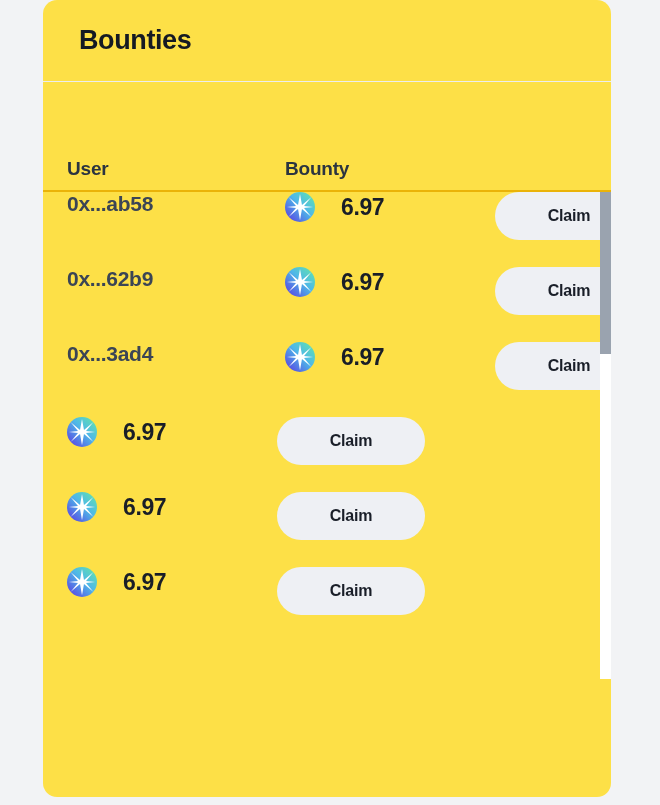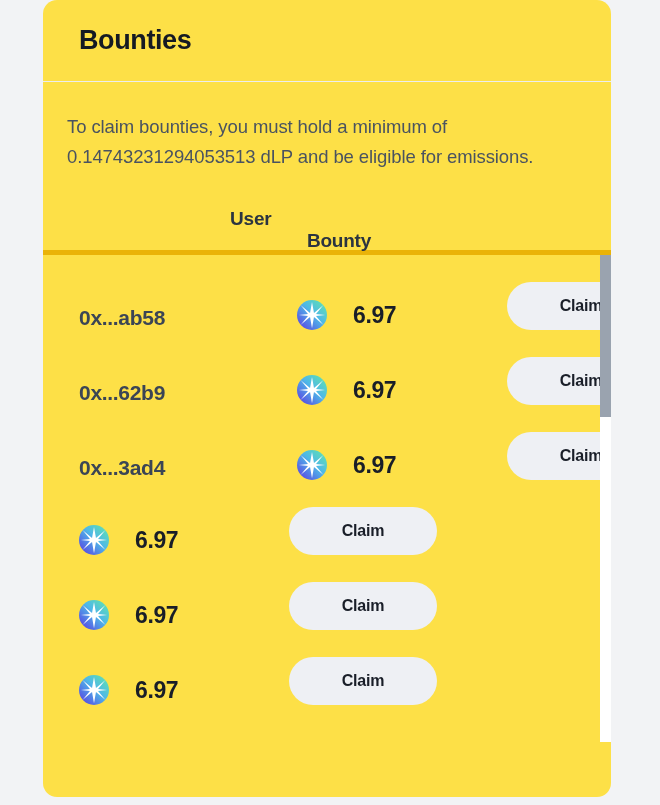--- a/index.html
+++ b/index.html
@@ -70,40 +70,39 @@
   
   .table-wrap {
     margin-top: 36px;
     position: relative;
   }
   .table-head {
     display: flex;
     align-items: center;
     padding: 0 0 0 24px;
     height: 42px;
-    border-bottom: 5px solid #eab308;
-    flex-direction: column;
+    border-bottom: 2px solid #eab308;
   }
   .th {
     font-size: 19px;
     font-weight: 700;
     color: #2b3440;
     letter-spacing: -0.2px;
   }
   .th-user { width: 218px; flex: none; }
   .th-bounty { flex: none; }
 
   .table-body {
     position: relative;
   }
   .row {
     display: flex;
-    align-items: flex-end;
+    align-items: flex-start;
     height: 75px;
-    padding: 0 0 0 36px;
+    padding: 0 0 0 24px;
   }
   .cell-user {
     width: 218px;
     flex: none;
     font-size: 21px;
     font-weight: 700;
     color: #3b4555;
     letter-spacing: -0.3px;
   }
   .cell-bounty {
@@ -165,24 +164,20 @@
 </head>
 <body>
 
 <div class="card">
 
   <div class="card-header">
     <div class="card-title">Bounties</div>
   </div>
 
   <div class="info-block">
-    <div class="info-text">
-      <span>To claim bounties, you must hold a minimum of</span><br>
-      <span>0.14743231294053513 dLP and be eligible for emissions.</span>
-    </div>
   </div>
 
   <div class="table-wrap">
 
     <div class="table-head">
       <div class="th th-user">User</div>
       <div class="th th-bounty">Bounty</div>
     </div>
 
     <div class="table-body">

